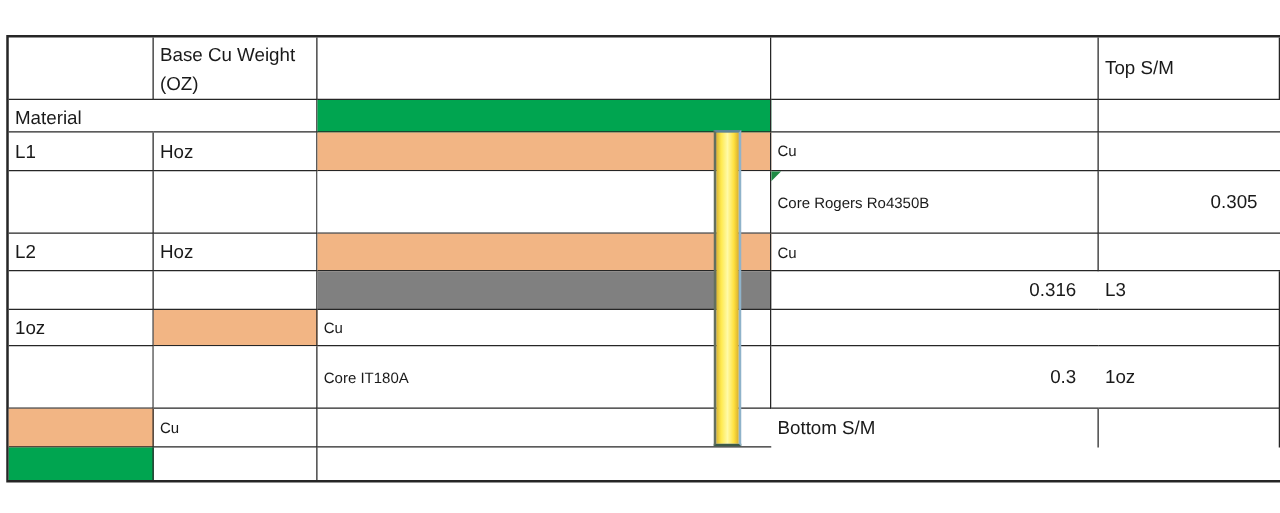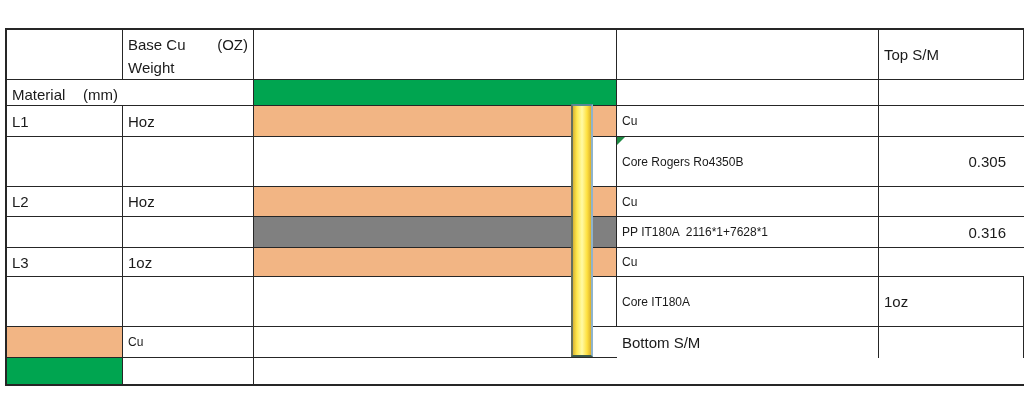--- a/index.html
+++ b/index.html
@@ -26,21 +26,21 @@
     display: flex;
     align-items: center;
     padding: 0 5px;
     font-size: 15px;
     box-sizing: border-box;
     overflow: hidden;
   }
   .cell.last-col { border-right: none; }
   .cell.last-row { border-bottom: none; }
   .cell.header {
-    flex-direction: row;
+    flex-direction: column;
     align-items: flex-start;
     justify-content: flex-start;
     padding-top: 3px;
     line-height: 23px;
   }
   .cell.graphic { padding: 0; }
   .cell.material { font-size: 12px; white-space: pre; }
   .cell.thickness { justify-content: flex-end; padding-right: 18px; }
   .corner-marker {
     position: absolute;
@@ -95,31 +95,31 @@
     <div class="cell material"><div class="corner-marker" style="border-top-color: rgb(30, 138, 68);"></div>Core Rogers Ro4350B</div>
     <div class="cell thickness last-col">0.305</div>
     <div class="cell layer">L2</div>
     <div class="cell cu-weight">Hoz</div>
     <div class="cell graphic" style="background: rgb(242, 181, 132);"></div>
     <div class="cell material">Cu</div>
     <div class="cell thickness last-col"></div>
     <div class="cell layer"></div>
     <div class="cell cu-weight"></div>
     <div class="cell graphic" style="background: rgb(128, 128, 128);"></div>
-    <div class="cell material">PP IT180A  2116*1+7628*1</div>
     <div class="cell thickness last-col">0.316</div>
     <div class="cell layer">L3</div>
     <div class="cell cu-weight">1oz</div>
     <div class="cell graphic" style="background: rgb(242, 181, 132);"></div>
     <div class="cell material">Cu</div>
     <div class="cell thickness last-col"></div>
     <div class="cell layer"></div>
     <div class="cell cu-weight"></div>
     <div class="cell graphic" style="background: rgb(255, 255, 255);"></div>
     <div class="cell material">Core IT180A</div>
+    <div class="cell thickness last-col">0.3</div>
     <div class="cell cu-weight">1oz</div>
     <div class="cell graphic" style="background: rgb(242, 181, 132);"></div>
     <div class="cell material">Cu</div>
     <div class="cell thickness last-col"></div>
     <div class="cell layer last-row">Bottom S/M</div>
     <div class="cell cu-weight last-row"></div>
     <div class="cell graphic last-row" style="background: rgb(0, 165, 80);"></div>
     <div class="cell material last-row"></div>
     <div class="cell thickness last-col last-row"></div>
     <div class="via"></div>

